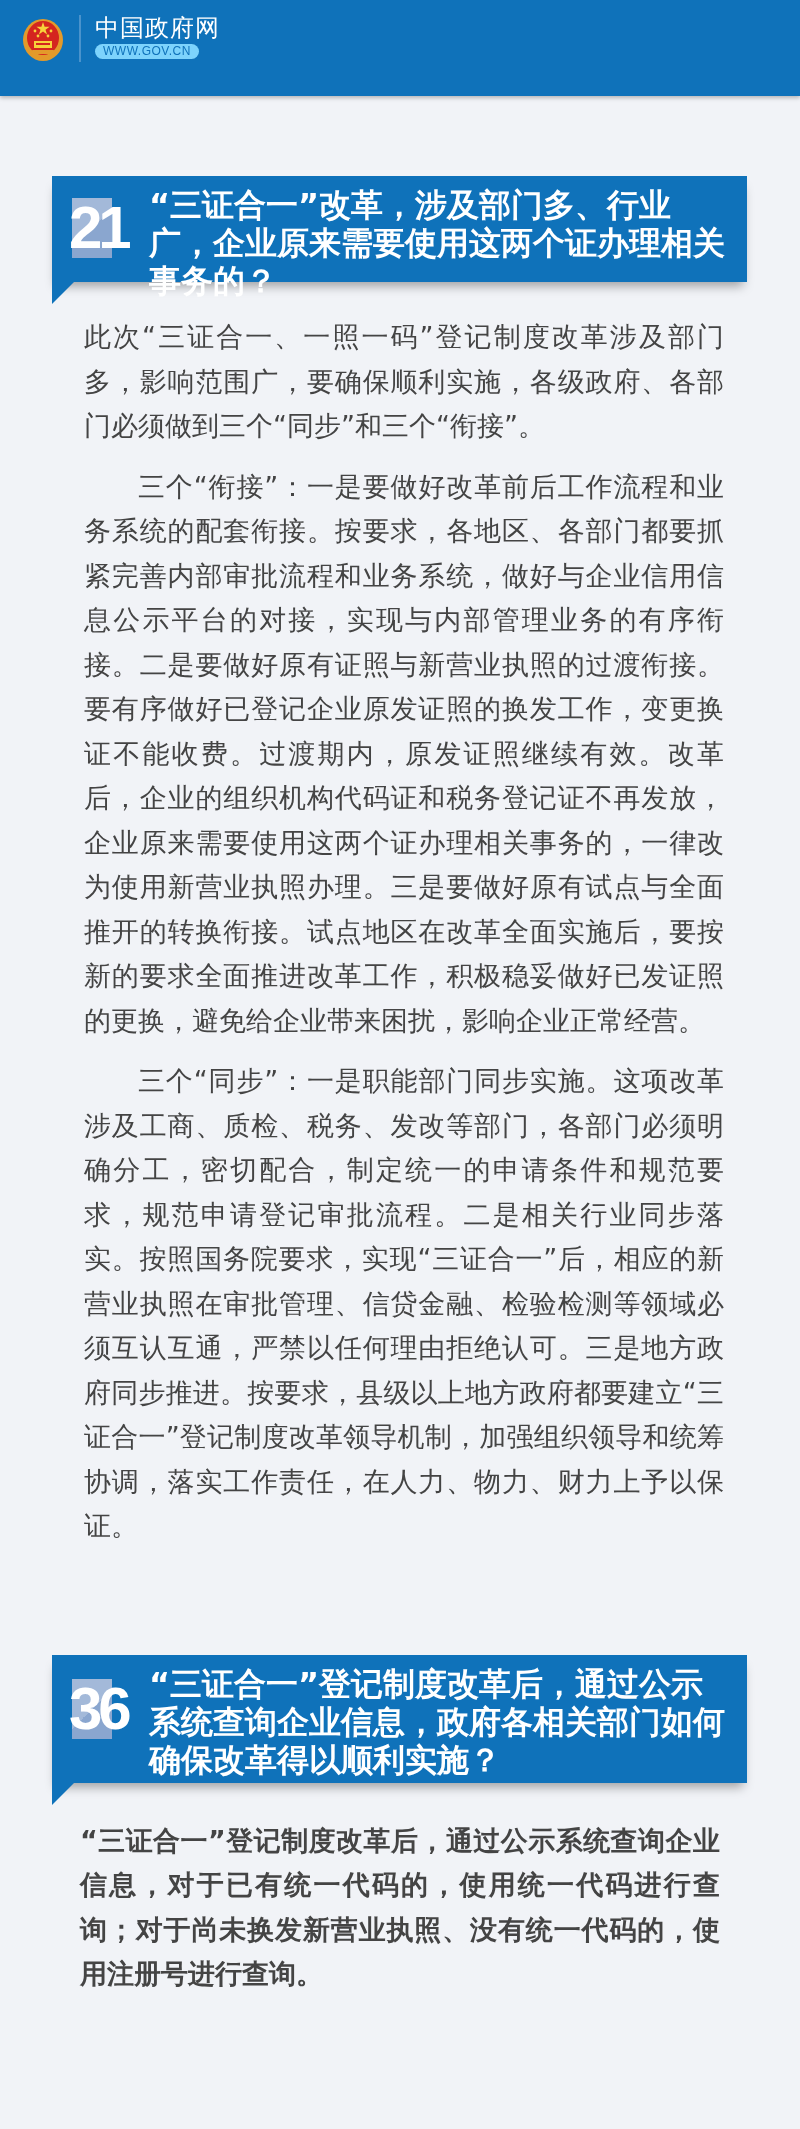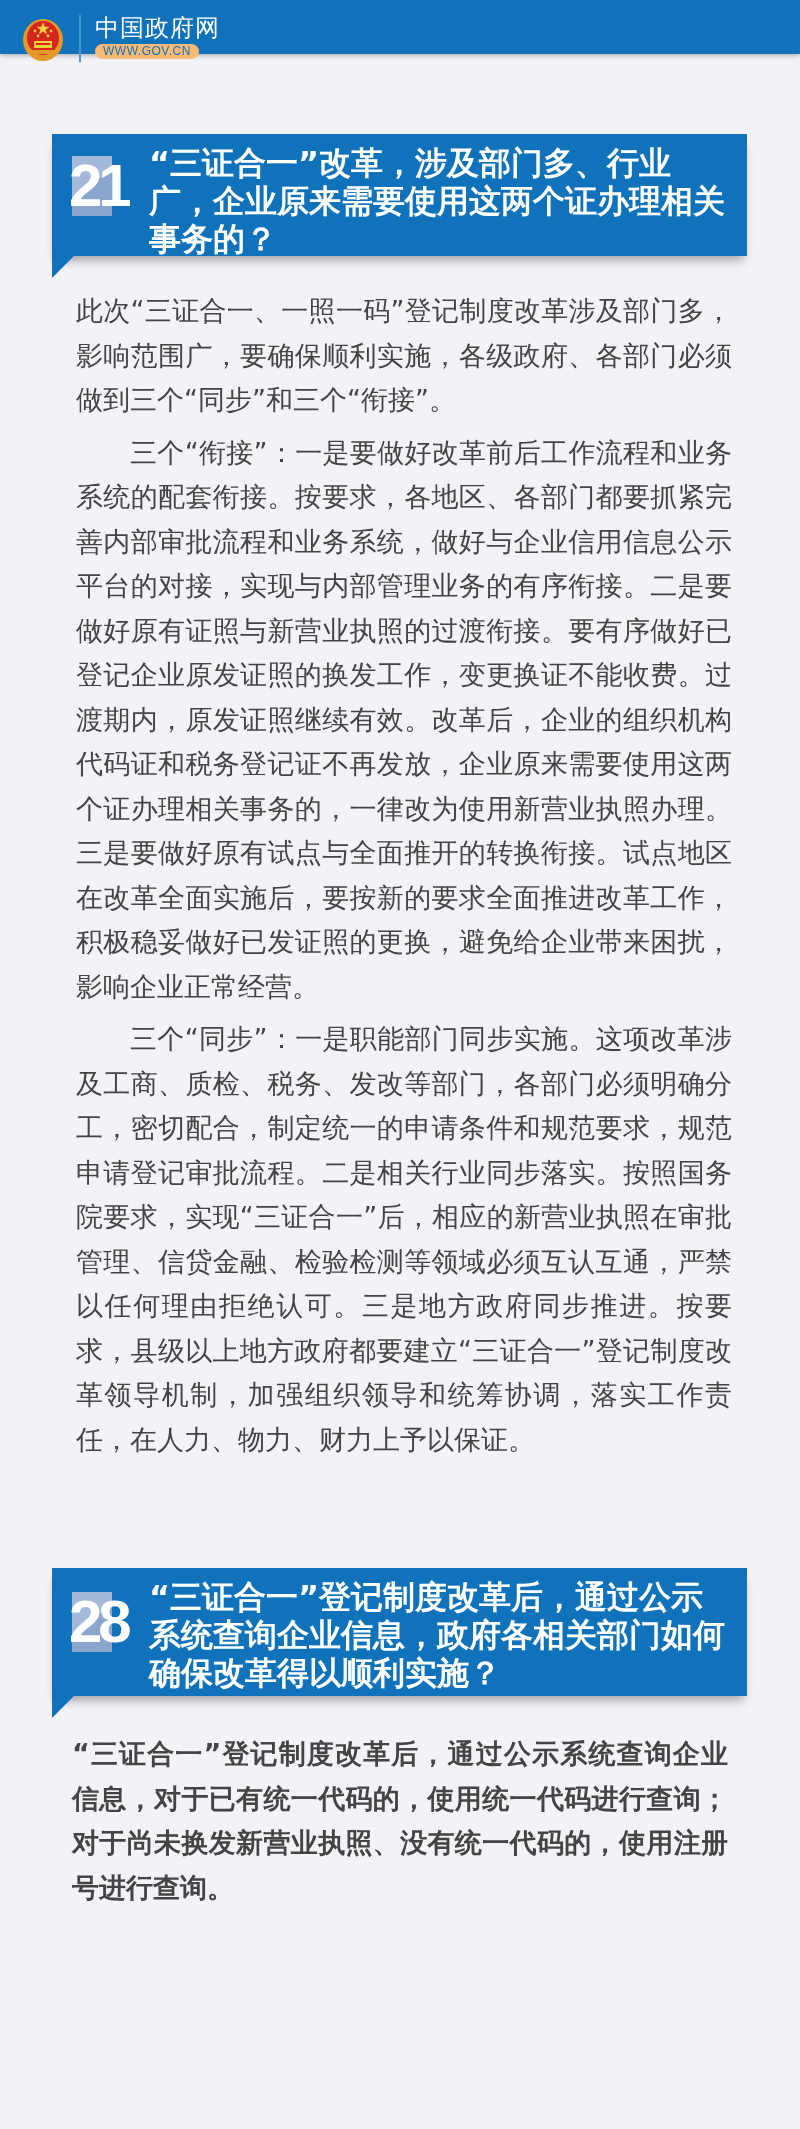--- a/index.html
+++ b/index.html
@@ -1,40 +1,40 @@
 <!DOCTYPE html>
 <html><head>
   <meta charset="utf-8">
   <style>
     * { margin: 0; padding: 0; box-sizing: border-box; }
     html, body { width: 800px; background: #f1f3f7; }
     body { font-family: "DejaVu Sans", "Liberation Sans", sans-serif; color: #3c3c3c; }
 
     .header {
       position: relative;
-      width: 800px; height: 54px;
+      width: 800px; height: 96px;
       background: #0f72ba;
       box-shadow: 0 2px 4px rgba(0,0,0,0.25);
     }
     .emblem {
       position: absolute; left: 21px; top: 14px;
       width: 44px; height: 48px;
     }
     .header-divider {
       position: absolute; left: 79px; top: 15px;
       width: 2px; height: 47px; background: #4a93cc;
     }
     .site-name {
       position: absolute; left: 95px; top: 14px;
       color: #fff; font-size: 24px; letter-spacing: 1px; line-height: 28px;
       font-family: "DejaVu Sans", sans-serif;
     }
     .site-url {
       position: absolute; left: 95px; top: 44px;
-      background: #fdba74; color: #0f72ba;
+      background: #7dd3fc; color: #0f72ba;
       border-radius: 10px; padding: 0 8px;
       font-size: 12px; line-height: 15px; height: 15px;
       font-family: "Liberation Sans", sans-serif;
       letter-spacing: 0.5px;
     }
 
     .content { padding: 0; position: relative; }
 
     .q-block { position: relative; margin-left: 52px; width: 695px; }
     .q-banner {
@@ -65,21 +65,21 @@
       font-size: 32px; line-height: 38px;
       letter-spacing: 0px;
     }
 
     .body-text {
       margin-left: 68px; width: 672px;
       font-size: 27px; line-height: 44.5px;
       color: #444;
       text-align: justify;
     }
-    .body-text p { margin: 8px; }
+    .body-text p { margin: 16px; }
     .indent { text-indent: 2em; }
   </style>
 </head>
 <body>
 
 <div class="header">
   <svg class="emblem" viewBox="0 0 44 48">
     <ellipse cx="22" cy="26" rx="20" ry="21" fill="#e39a2a"></ellipse>
     <ellipse cx="22" cy="24" rx="16" ry="17" fill="#d4251f"></ellipse>
     <polygon points="22,8 23.6,12.8 28.6,12.8 24.5,15.8 26.1,20.6 22,17.6 17.9,20.6 19.5,15.8 15.4,12.8 20.4,12.8" fill="#f7d23b"></polygon>
@@ -92,38 +92,38 @@
     <rect x="10" y="36" width="24" height="4" rx="2" fill="#e39a2a"></rect>
   </svg>
   <div class="header-divider"></div>
   <div class="site-name">中国政府网</div>
   <div class="site-url">WWW.GOV.CN</div>
 </div>
 
 <div class="content">
 
   <div class="q-block" style="margin-top:80px;">
-    <div class="q-banner" style="height:122px;">
+    <div class="q-banner" style="height:106px;">
       <div class="q-num" style="top:22px;"></div>
       <div class="q-num-text" style="top:22px;">21</div>
       <div class="q-title">“三证合一”改革，涉及部门多、行业广，企业原来需要使用这两个证办理相关事务的？</div>
       <div class="q-fold"></div>
     </div>
   </div>
 
   <div class="body-text" style="margin-top:33px;">
     <p>此次“三证合一、一照一码”登记制度改革涉及部门多，影响范围广，要确保顺利实施，各级政府、各部门必须做到三个“同步”和三个“衔接”。</p>
     <p class="indent">三个“衔接”：一是要做好改革前后工作流程和业务系统的配套衔接。按要求，各地区、各部门都要抓紧完善内部审批流程和业务系统，做好与企业信用信息公示平台的对接，实现与内部管理业务的有序衔接。二是要做好原有证照与新营业执照的过渡衔接。要有序做好已登记企业原发证照的换发工作，变更换证不能收费。过渡期内，原发证照继续有效。改革后，企业的组织机构代码证和税务登记证不再发放，企业原来需要使用这两个证办理相关事务的，一律改为使用新营业执照办理。三是要做好原有试点与全面推开的转换衔接。试点地区在改革全面实施后，要按新的要求全面推进改革工作，积极稳妥做好已发证照的更换，避免给企业带来困扰，影响企业正常经营。</p>
     <p class="indent">三个“同步”：一是职能部门同步实施。这项改革涉及工商、质检、税务、发改等部门，各部门必须明确分工，密切配合，制定统一的申请条件和规范要求，规范申请登记审批流程。二是相关行业同步落实。按照国务院要求，实现“三证合一”后，相应的新营业执照在审批管理、信贷金融、检验检测等领域必须互认互通，严禁以任何理由拒绝认可。三是地方政府同步推进。按要求，县级以上地方政府都要建立“三证合一”登记制度改革领导机制，加强组织领导和统筹协调，落实工作责任，在人力、物力、财力上予以保证。</p>
   </div>
 
   <div class="q-block" style="margin-top:106px;">
     <div class="q-banner" style="height:128px;">
       <div class="q-num" style="top:24px;"></div>
-      <div class="q-num-text" style="top:24px;">28</div>
+      <div class="q-num-text" style="top:24px;">36</div>
       <div class="q-title">“三证合一”登记制度改革后，通过公示系统查询企业信息，政府各相关部门如何确保改革得以顺利实施？</div>
       <div class="q-fold"></div>
     </div>
   </div>
 
   <div class="body-text" style="margin-top:36px; margin-left:64px; padding-bottom:110px;font-weight:bold;">
     <p>“三证合一”登记制度改革后，通过公示系统查询企业信息，对于已有统一代码的，使用统一代码进行查询；对于尚未换发新营业执照、没有统一代码的，使用注册号进行查询。</p>
   </div>
 
 </div>

